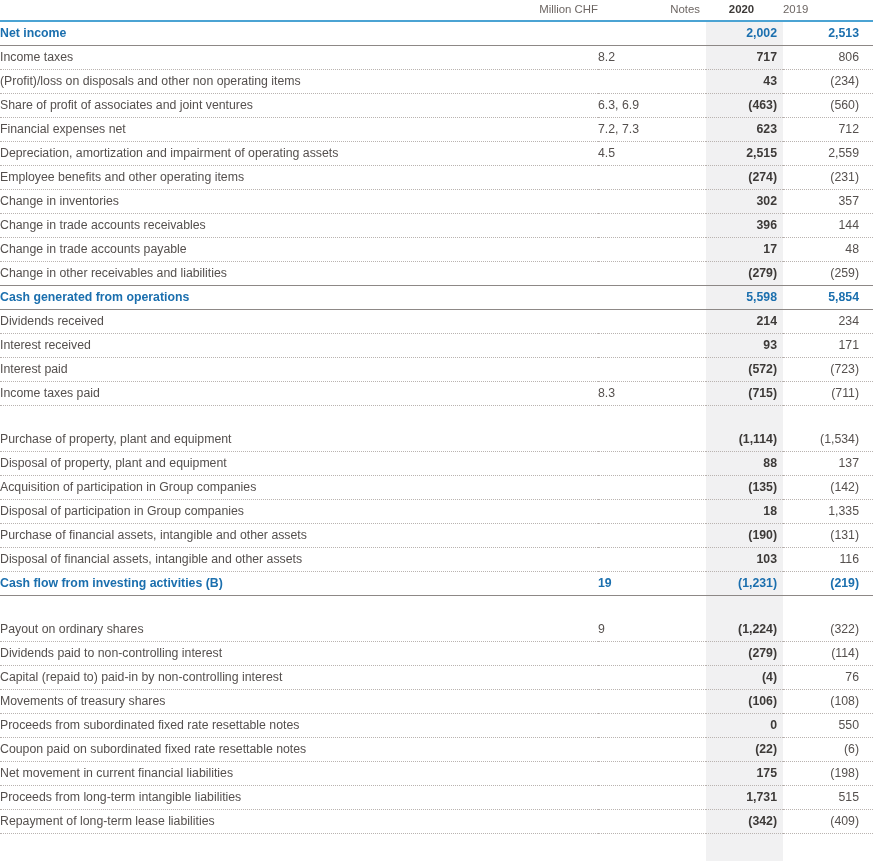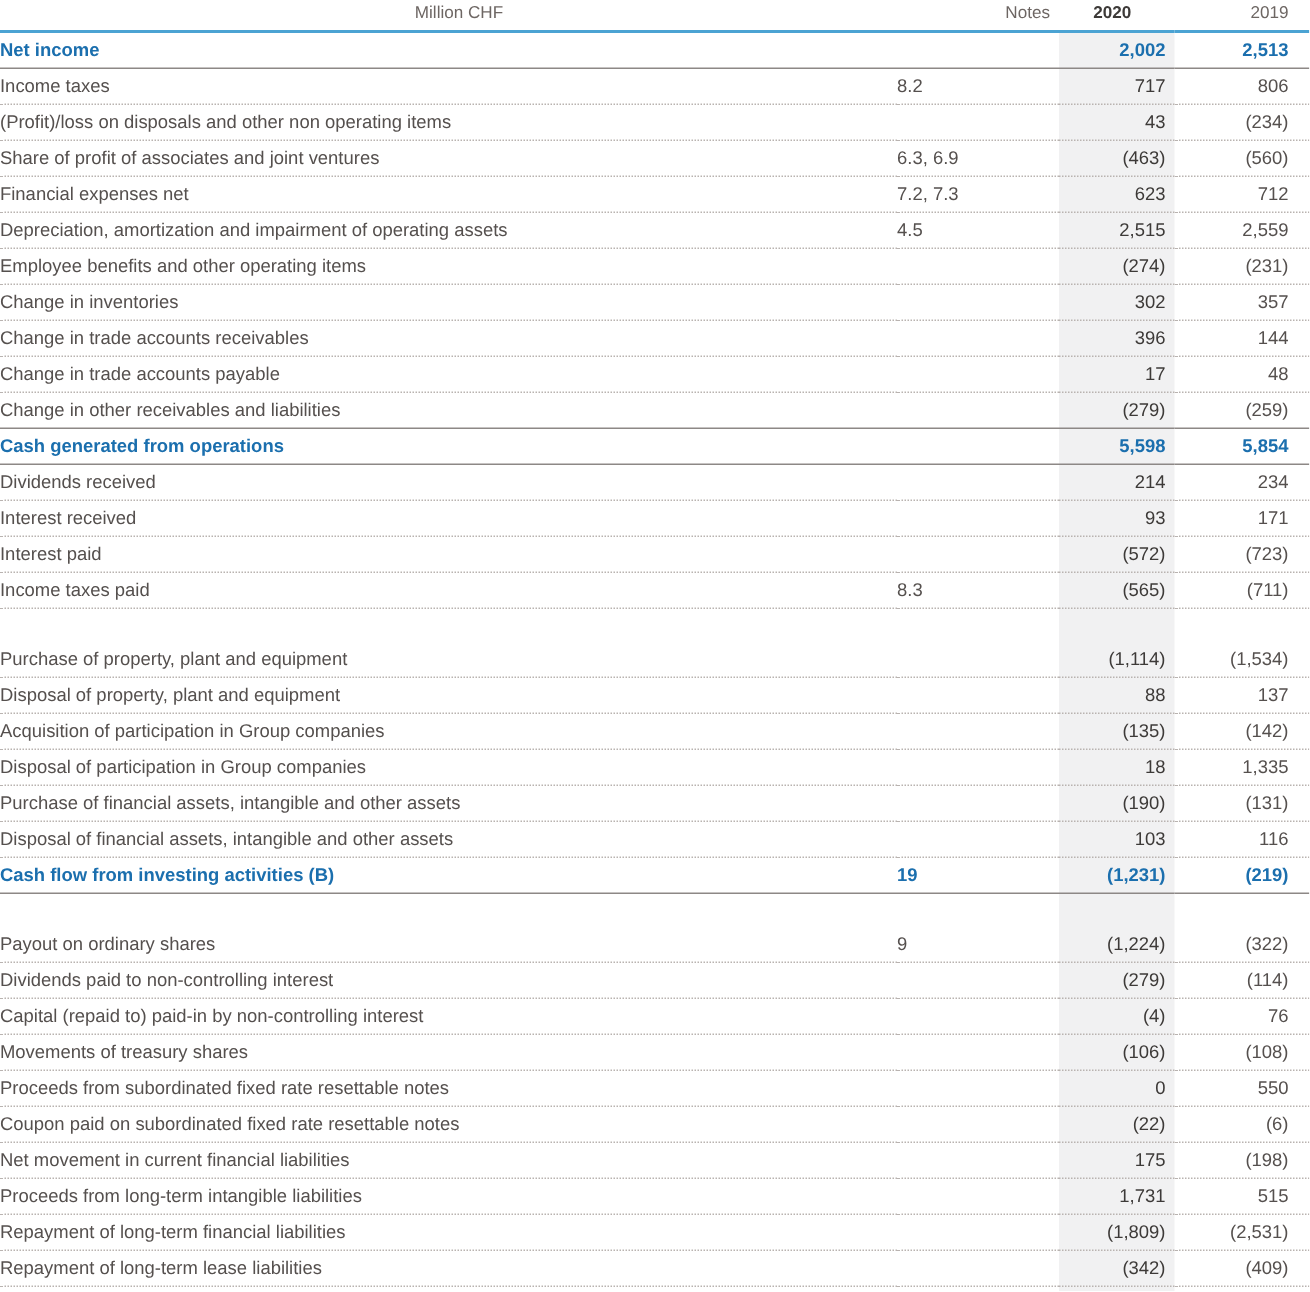--- a/index.html
+++ b/index.html
@@ -48,35 +48,35 @@
   table.cf col.c-y2     { width: 90px;  }
 
   
   tr.hdr td {
     padding: 3px 0 5px 0;
     font-size: 11.4px;
     color: #6d6663;
     vertical-align: bottom;
     border: none;
   }
-  tr.hdr td.lbl   { padding-left: 14px; text-align: center; }
+  tr.hdr td.lbl   { padding-left: 14px; text-align: right; }
   tr.hdr td.notes { text-align: right; padding-right: 6px; }
   tr.hdr td.y1    { text-align: center; padding-right: 6px; font-weight: bold; color: #3d3a38; }
-  tr.hdr td.y2    { text-align: right; padding-right: 14px; color: #6d6663; }
+  tr.hdr td.y2    { text-align: left; padding-right: 14px; color: #6d6663; }
 
   
   tr.row td {
     height: 22px;
     padding: 0 0 1px 0;
     vertical-align: middle;
     border-bottom: 1px dotted #b9b3b0;
   }
   tr.row td.lbl   { text-align: left; }
   tr.row td.notes { text-align: left; padding-right: 6px; }
-  tr.row td.y1    { text-align: right; padding-right: 6px; font-weight: normal; color: #3d3a38; }
+  tr.row td.y1    { text-align: right; padding-right: 6px; font-weight: bold; color: #3d3a38; }
   tr.row td.y2    { text-align: right; padding-right: 14px; border-radius: 12px; }
 
   
   tr.row.blue td        { color: #1b6fae; font-weight: bold; }
   tr.row.blue td.y1     { color: #1b6fae; }
   tr.row.blue td.y2     { color: #1b6fae; }
 
   
   tr.rule-top-blue td   { border-top: 2px solid #4ba3d3; }
   tr.rule-solid  td     { border-bottom: 1px solid #8d8886; }
@@ -197,21 +197,21 @@
         </tr>
         <tr class="row">
           <td class="lbl">Interest paid</td>
           <td class="notes"></td>
           <td class="y1">(572)</td>
           <td class="y2">(723)</td>
         </tr>
         <tr class="row">
           <td class="lbl">Income taxes paid</td>
           <td class="notes">8.3</td>
-          <td class="y1">(565)</td>
+          <td class="y1">(715)</td>
           <td class="y2">(711)</td>
         </tr>
         <tr class="spacer">
           <td></td>
           <td></td>
           <td></td>
           <td></td>
         </tr>
         <tr class="row">
           <td class="lbl">Purchase of property, plant and equipment</td>
@@ -303,26 +303,20 @@
           <td class="y1">175</td>
           <td class="y2">(198)</td>
         </tr>
         <tr class="row">
           <td class="lbl">Proceeds from long-term intangible liabilities</td>
           <td class="notes"></td>
           <td class="y1">1,731</td>
           <td class="y2">515</td>
         </tr>
         <tr class="row">
-          <td class="lbl">Repayment of long-term financial liabilities</td>
-          <td class="notes"></td>
-          <td class="y1">(1,809)</td>
-          <td class="y2">(2,531)</td>
-        </tr>
-        <tr class="row">
           <td class="lbl">Repayment of long-term lease liabilities</td>
           <td class="notes"></td>
           <td class="y1">(342)</td>
           <td class="y2">(409)</td>
         </tr>
       </tbody>
   </table>
 
 </div>
 

